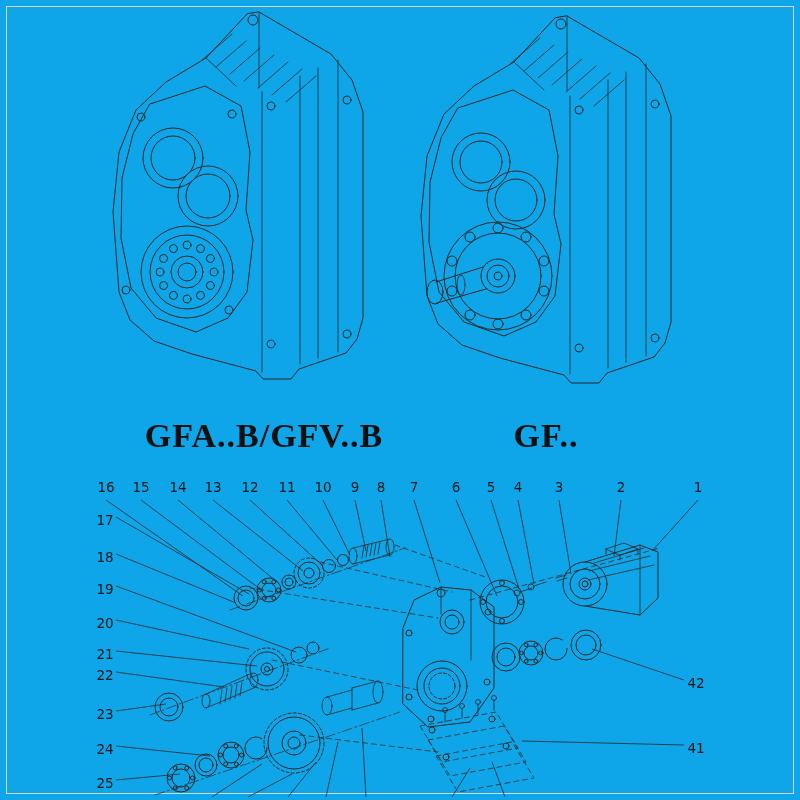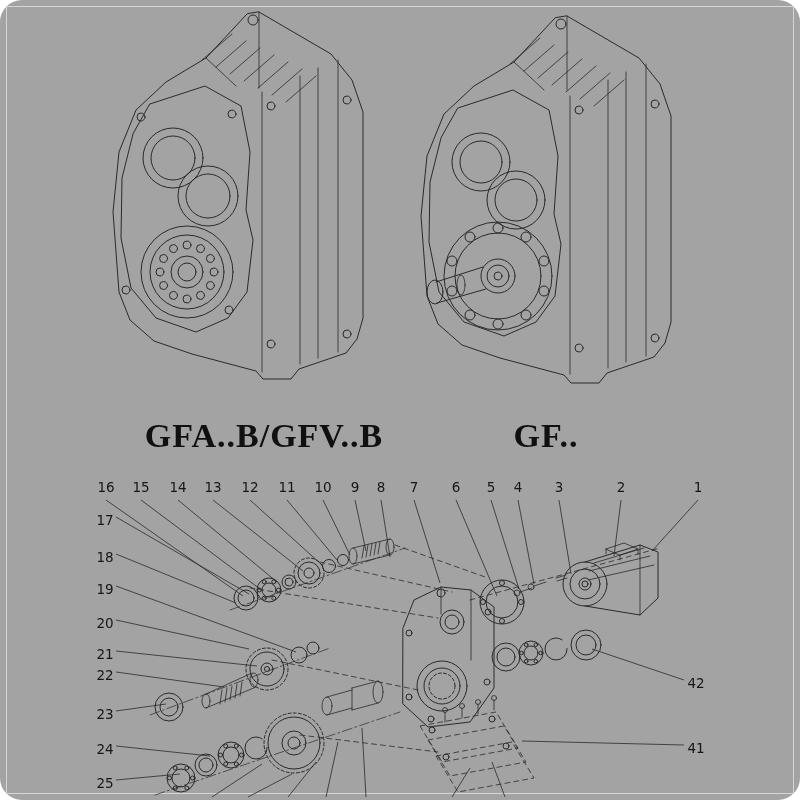--- a/index.html
+++ b/index.html
@@ -1,17 +1,17 @@
 <!DOCTYPE html>
 <html><head>
 <meta charset="utf-8">
 <style>
   html,body{margin:0;padding:0;background:#ffffff;}
-  .page{position:relative;width:800px;height:800px;background:#a3a3a3;overflow:hidden;
-        font-family:"Liberation Sans",sans-serif;border-radius:22px;}
+  .page{position:relative;width:800px;height:800px;background:#0ea5e9;overflow:hidden;
+        font-family:"Liberation Sans",sans-serif;}
   .frame{position:absolute;inset:6px;border:1px solid #d6d6d6;pointer-events:none;}
   svg{position:absolute;top:0;left:0;display:block;}
   .draw{fill:none;stroke:#2a2a2a;stroke-width:1;stroke-linejoin:round;stroke-linecap:round;}
   .thin{stroke-width:.8;}
   .teeth{stroke-dasharray:3 2.2;}
   .dash{stroke-dasharray:5 4;stroke-width:.8;}
   .dashdot{stroke-dasharray:10 3 2 3;stroke-width:.7;}
   .gap{stroke-dasharray:58 10;}
   .leaders{stroke:#2a2a2a;stroke-width:.8;fill:none;}
   .part-num{font-family:"DejaVu Sans",sans-serif;font-size:13.5px;fill:#161616;}

